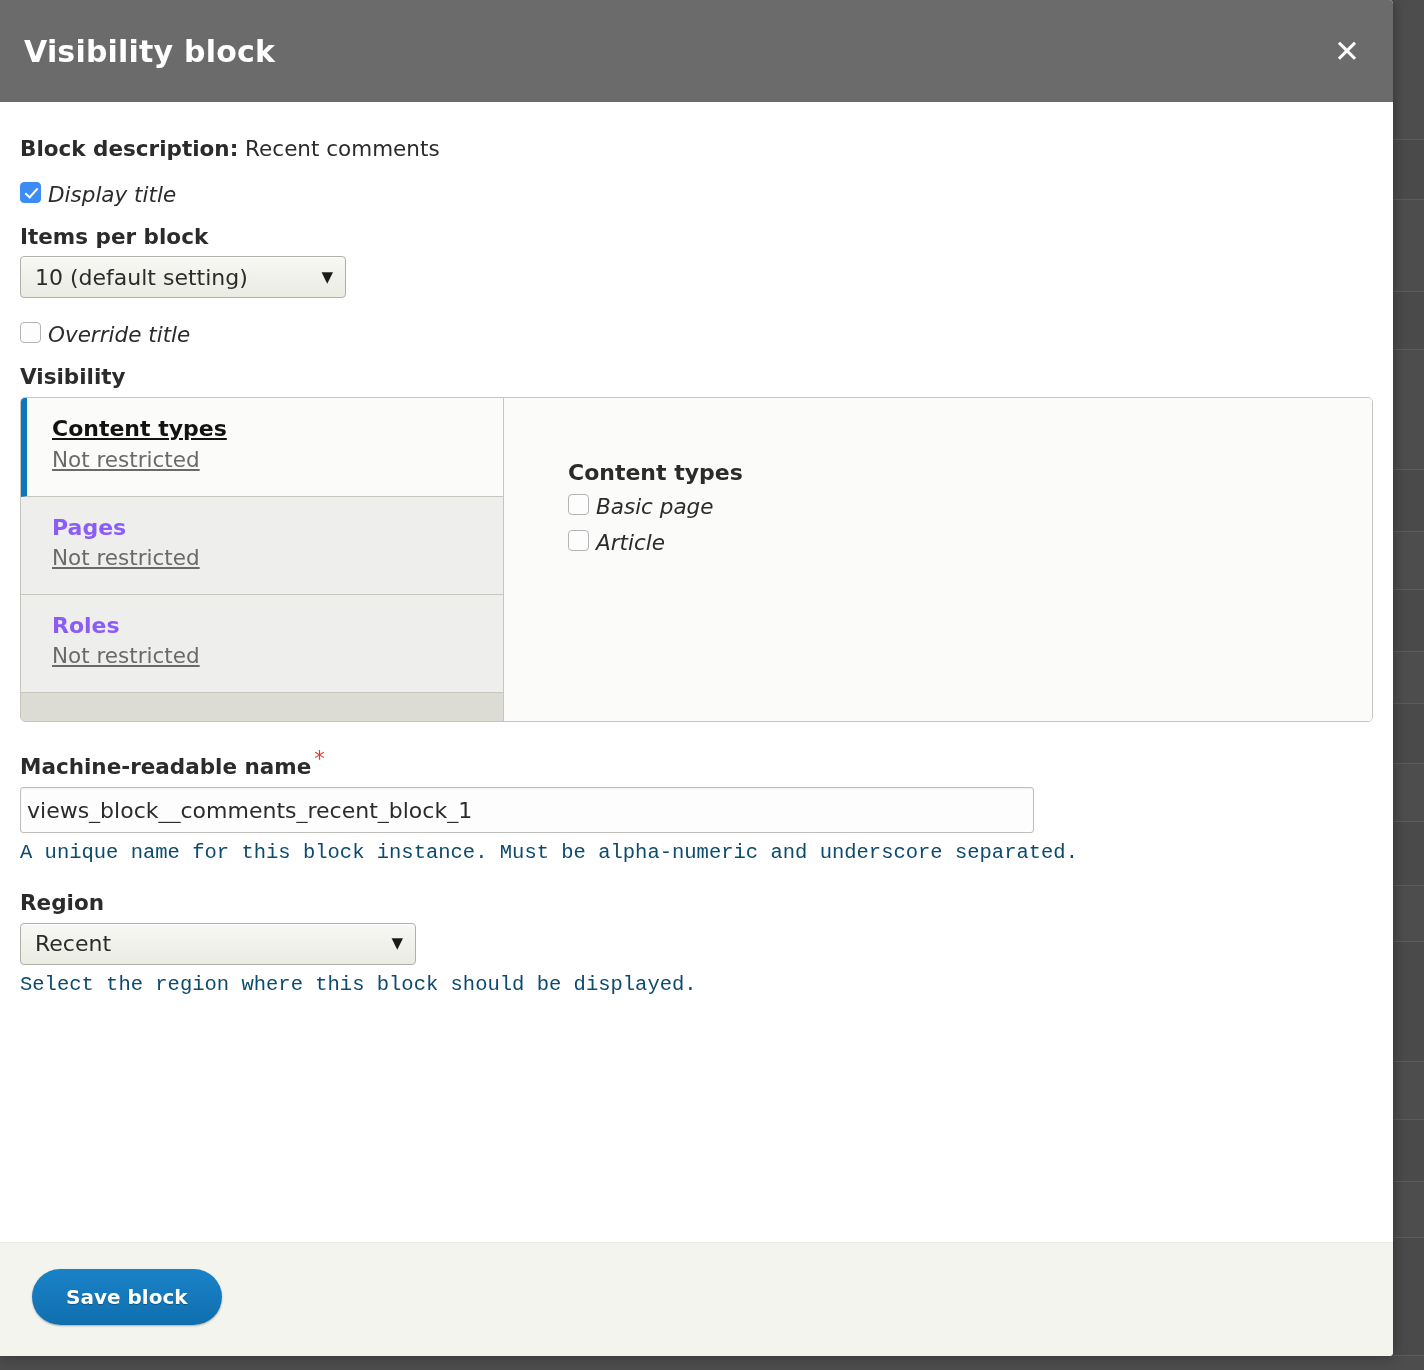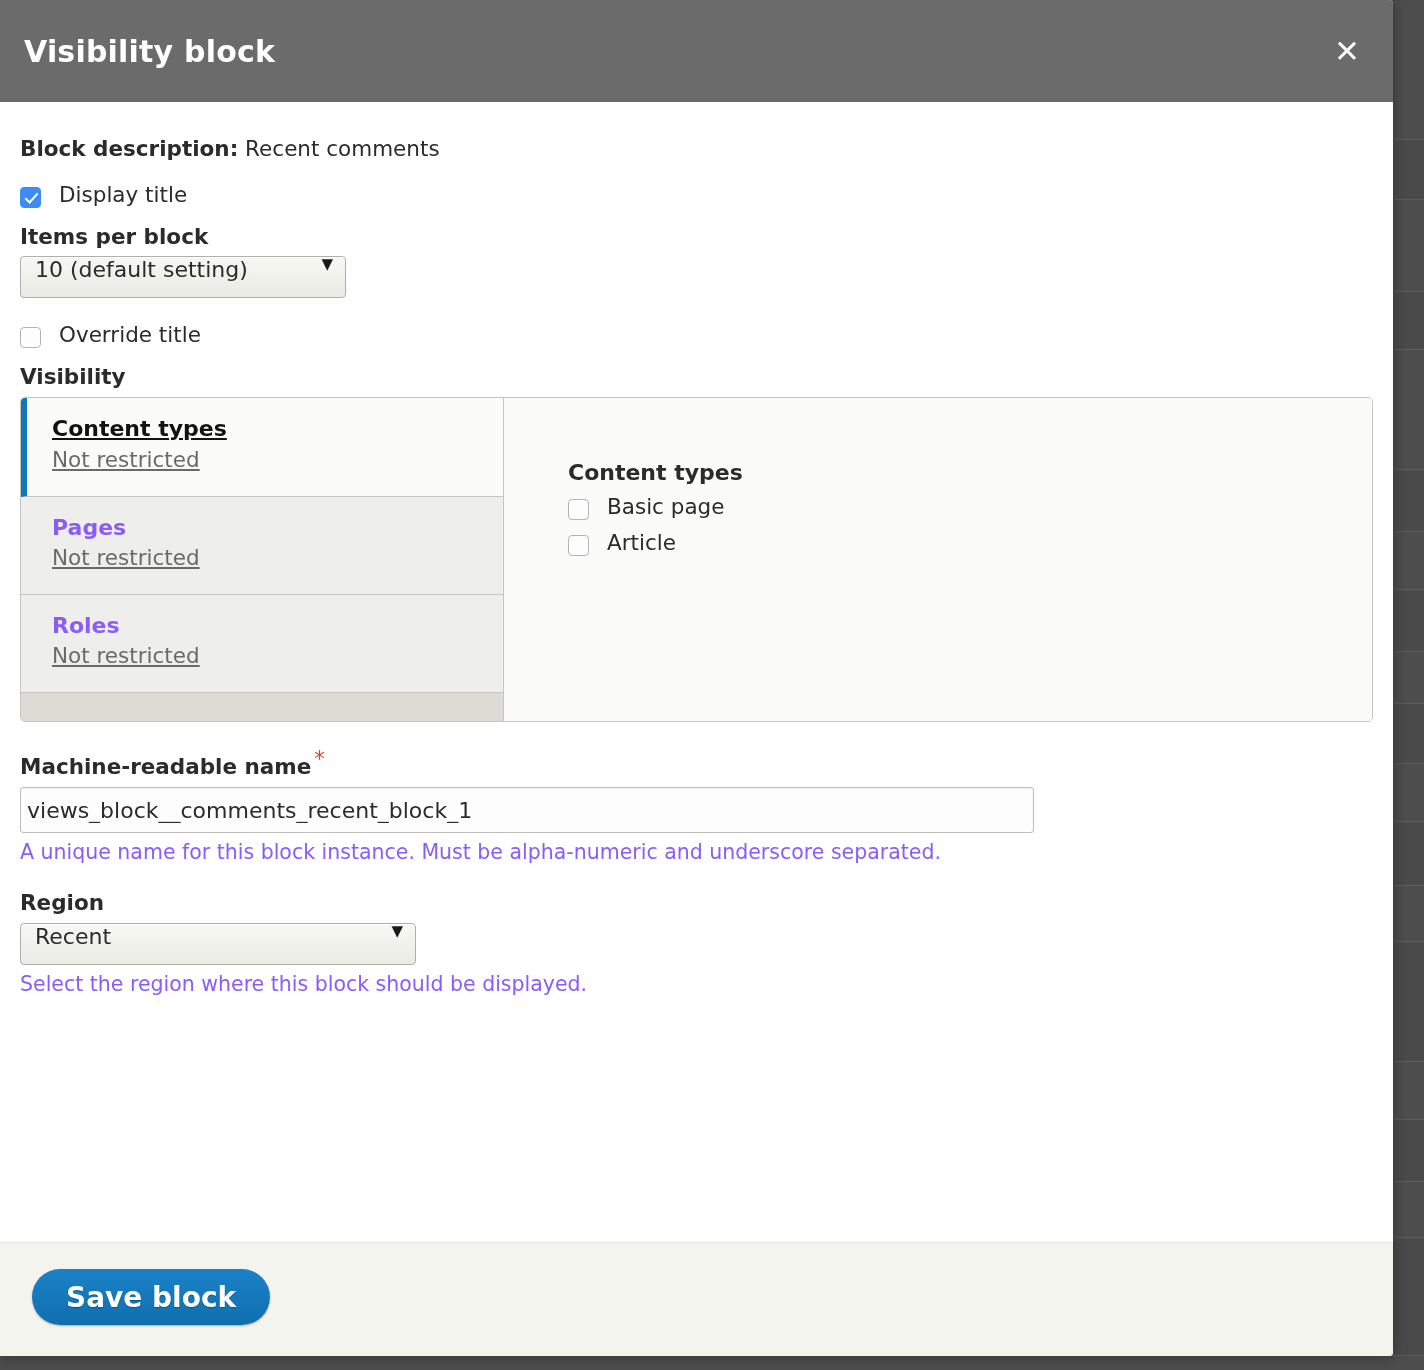--- a/index.html
+++ b/index.html
@@ -107,31 +107,33 @@
   .field-label .req {
     color: #e03c31;
     font-size: 21px;
     vertical-align: super;
     font-weight: normal;
     margin-left: 3px;
   }
 
   .desc-text {
     font-size: 20.5px;
-    color: #8b5cf6;
+    color: #0c4a6e;
     margin: 7px 0 0 0;
     line-height: 1.25;
+    font-family: Liberation Mono, monospace;
   }
 
   
   .cb-row {
     display: flex;
-    align-items: flex-end;
-    gap: 18px;
+    align-items: flex-start;
+    gap: 7px;
     margin: 0 0 16px 0;
+    font-style: italic;
   }
   .cb-row .cb-label {
     font-size: 21.5px;
     color: #2b2b2b;
     line-height: 1.2;
   }
   .cbox {
     width: 21px; height: 21px;
     border: 1px solid #b4b4b4;
     border-radius: 4px;
@@ -150,20 +152,21 @@
     left: 6.5px; top: 2.5px;
     width: 5px; height: 11px;
     border: solid #ffffff;
     border-width: 0 2.4px 2.4px 0;
     transform: rotate(42deg);
   }
 
   
   .sel {
     display: inline-flex;
+    align-items: center;
     justify-content: space-between;
     height: 42px;
     padding: 0 12px 0 14px;
     border: 1px solid #b0b0ab;
     border-radius: 4px;
     background: linear-gradient(180deg,#f7f7f4 0%, #ebebe4 100%);
     font-size: 22px;
     color: #2b2b2b;
     cursor: pointer;
     box-shadow: inset 0 1px 0 #ffffff;
@@ -267,21 +270,21 @@
   #save-block-button {
     display: inline-flex;
     align-items: center;
     justify-content: center;
     height: 56px;
     padding: 0 34px;
     border: 0;
     border-radius: 28px;
     background: linear-gradient(180deg,#1b82c8 0%, #0f6fae 100%);
     color: #ffffff;
-    font-size: 28px;
+    font-size: 20px;
     font-weight: bold;
     font-family: "DejaVu Sans", "Liberation Sans", sans-serif;
     cursor: pointer;
     text-shadow: 0 1px 1px rgba(0,0,0,0.28);
     box-shadow: 0 1px 2px rgba(0,0,0,0.3);
   }
   .spacer-24 { height: 24px; }
 </style>
 </head>
 <body>

